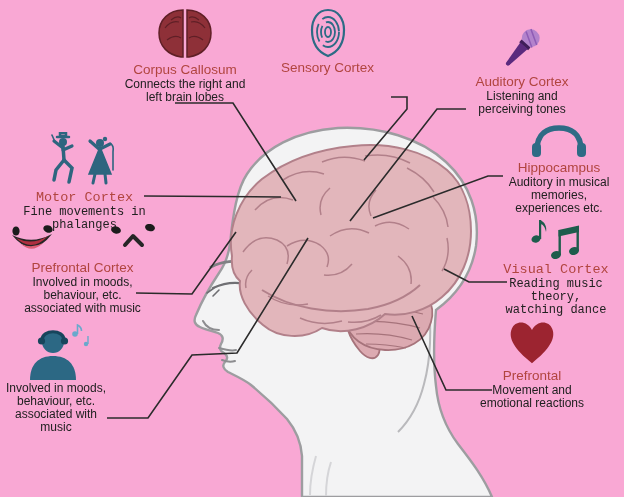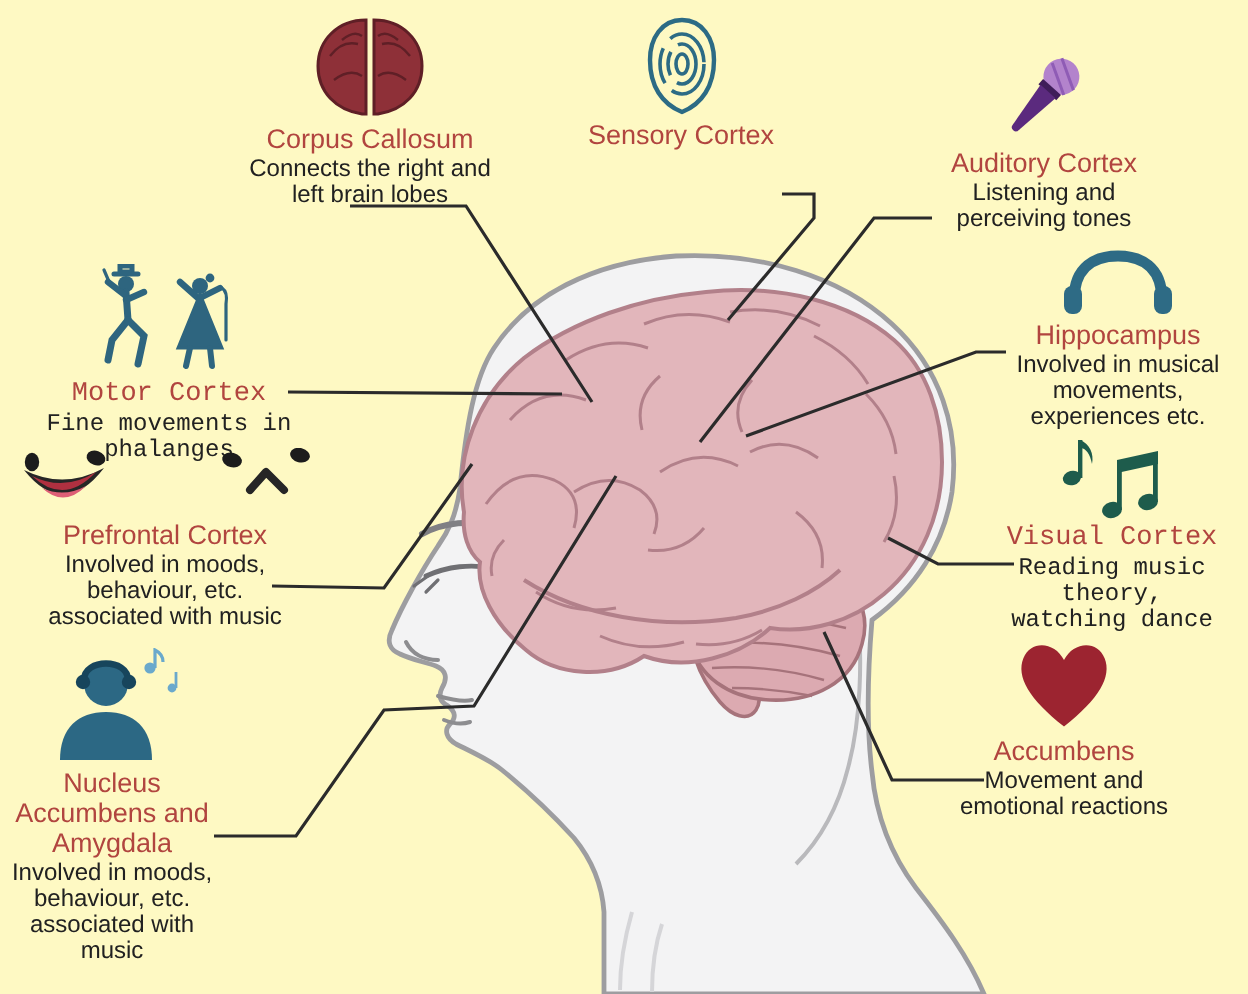--- a/index.html
+++ b/index.html
@@ -1,16 +1,16 @@
 <!DOCTYPE html>
 <html><head>
 <meta charset="utf-8">
 <style>
   html,body{margin:0;padding:0;background:#ffffff;}
-  .diagram{position:relative;width:624px;height:497px;background:#fef9c3;
+  .diagram{position:relative;width:624px;height:497px;background:#f9a8d4;
            font-family:"Liberation Sans",sans-serif;overflow:hidden;}
   .canvas{position:absolute;left:0;top:0;z-index:0;}
   .lbl{position:absolute;text-align:center;z-index:2;}
   .lbl .ttl{font-size:13.5px;font-weight:500;color:#b1453f;line-height:15px;margin:2px auto 1px;}
   .lbl .dsc{font-size:12px;color:#212121;line-height:13px;margin:0 auto;}
   .ic{display:block;margin:0 auto;}
 </style>
 </head>
 <body>
 
@@ -86,21 +86,21 @@
     <svg class="ic" width="60" height="54" viewBox="0 0 60 54">
       <path d="M28,4 C14,4 4,14 4,27 C4,40 13,49 26,51 L28,51 Z" fill="#8e3038" stroke="#5f1f26" stroke-width="1.5"></path>
       <path d="M32,4 C46,4 56,14 56,27 C56,40 47,49 34,51 L32,51 Z" fill="#8e3038" stroke="#5f1f26" stroke-width="1.5"></path>
       <path d="M10,22 q6,-8 14,-6 M12,34 q8,-6 14,-2 M16,14 q6,-5 10,-2
                M50,22 q-6,-8 -14,-6 M48,34 q-8,-6 -14,-2 M44,14 q-6,-5 -10,-2" fill="none" stroke="#5f1f26" stroke-width="1.2"></path>
     </svg>
     <div class="ttl">Corpus Callosum</div>
     <div class="dsc" style="max-width:132px;">Connects the right and left brain lobes</div>
   </div>
 
-  <div class="lbl" style="left:268px;top:8px;width:145px;">
+  <div class="lbl" style="left:255px;top:8px;width:145px;">
     <svg class="ic" width="40" height="50" viewBox="0 0 40 50">
       <path d="M20,2 C10,2 4,11 4,22 C4,35 10,44 20,48 C30,44 36,35 36,22 C36,11 30,2 20,2 Z" fill="none" stroke="#2c6b85" stroke-width="2.2"></path>
       <ellipse cx="20" cy="24" rx="11" ry="15" fill="none" stroke="#2c6b85" stroke-width="1.8" stroke-dasharray="26 5 18 6"></ellipse>
       <ellipse cx="20" cy="24" rx="7" ry="10" fill="none" stroke="#2c6b85" stroke-width="1.8" stroke-dasharray="16 5 12 5"></ellipse>
       <ellipse cx="20" cy="24" rx="3" ry="5" fill="none" stroke="#2c6b85" stroke-width="1.8"></ellipse>
     </svg>
     <div class="ttl">Sensory Cortex</div>
   </div>
 
   <div class="lbl" style="left:452px;top:24px;width:140px;">
@@ -141,21 +141,21 @@
     <div class="dsc" style="max-width:132px;">Fine movements in phalanges</div>
   </div>
 
   <div class="lbl" style="left:494px;top:124px;width:130px;">
     <svg class="ic" width="58" height="34" viewBox="0 0 58 34">
       <path d="M7,26 C7,9 18,4 29,4 C40,4 51,9 51,26" fill="none" stroke="#2e6b85" stroke-width="5.5" stroke-linecap="round"></path>
       <rect x="2" y="19" width="9" height="14" rx="4" fill="#2e6b85"></rect>
       <rect x="47" y="19" width="9" height="14" rx="4" fill="#2e6b85"></rect>
     </svg>
     <div class="ttl">Hippocampus</div>
-    <div class="dsc" style="max-width:112px;">Involved in musical movements, experiences etc.</div>
+    <div class="dsc" style="max-width:112px;">Auditory in musical memories, experiences etc.</div>
   </div>
 
   <div class="lbl" style="left:0px;top:224px;width:165px;">
     <svg class="ic" width="152" height="34" viewBox="0 0 152 34">
       <ellipse cx="9" cy="7" rx="3.6" ry="4.6" fill="#1c1c1c"></ellipse>
       <ellipse cx="41" cy="5" rx="4.8" ry="3.6" fill="#1c1c1c" transform="rotate(18 41 5)"></ellipse>
       <path d="M5,11 Q25,36 45,10 Q25,21 5,11 Z" fill="#262626"></path>
       <path d="M9,14 Q25,29 41,12 Q25,22 9,14 Z" fill="#b03040"></path>
       <path d="M14,20 Q25,30 36,19 Q25,25 14,20 Z" fill="#de5f76"></path>
       <ellipse cx="109" cy="6" rx="5" ry="3.6" fill="#1c1c1c" transform="rotate(14 109 6)"></ellipse>
@@ -190,25 +190,24 @@
       <path d="M22,16 C22,5 44,5 44,16" fill="none" stroke="#17455c" stroke-width="3.2"></path>
       <circle cx="21.5" cy="17" r="3.6" fill="#17455c"></circle>
       <circle cx="44.5" cy="17" r="3.6" fill="#17455c"></circle>
       <g fill="#6aa9cc" stroke="#6aa9cc">
         <circle cx="55" cy="10" r="2.8" stroke="none"></circle>
         <path d="M57.5,10 L57.5,1 q4,2 4,6" fill="none" stroke-width="1.6"></path>
         <circle cx="66" cy="20" r="2.2" stroke="none"></circle>
         <path d="M68,20 L68,12" fill="none" stroke-width="1.4"></path>
       </g>
     </svg>
-    <div class="ttl" style="max-width:108px;">Nucleus Accumbens and Amygdala</div>
     <div class="dsc" style="max-width:110px;">Involved in moods, behaviour, etc. associated with music</div>
   </div>
 
   <div class="lbl" style="left:462px;top:318px;width:140px;">
     <svg class="ic" width="58" height="48" viewBox="0 0 58 52">
       <path d="M29,49 C10,34 3,22 7,12 C11,2 24,3 29,13 C34,3 47,2 51,12 C55,22 48,34 29,49 Z" fill="#9c2430"></path>
     </svg>
-    <div class="ttl">Accumbens</div>
+    <div class="ttl">Prefrontal</div>
     <div class="dsc" style="max-width:126px;">Movement and emotional reactions</div>
   </div>
 
 </div>
 
 </body></html>

